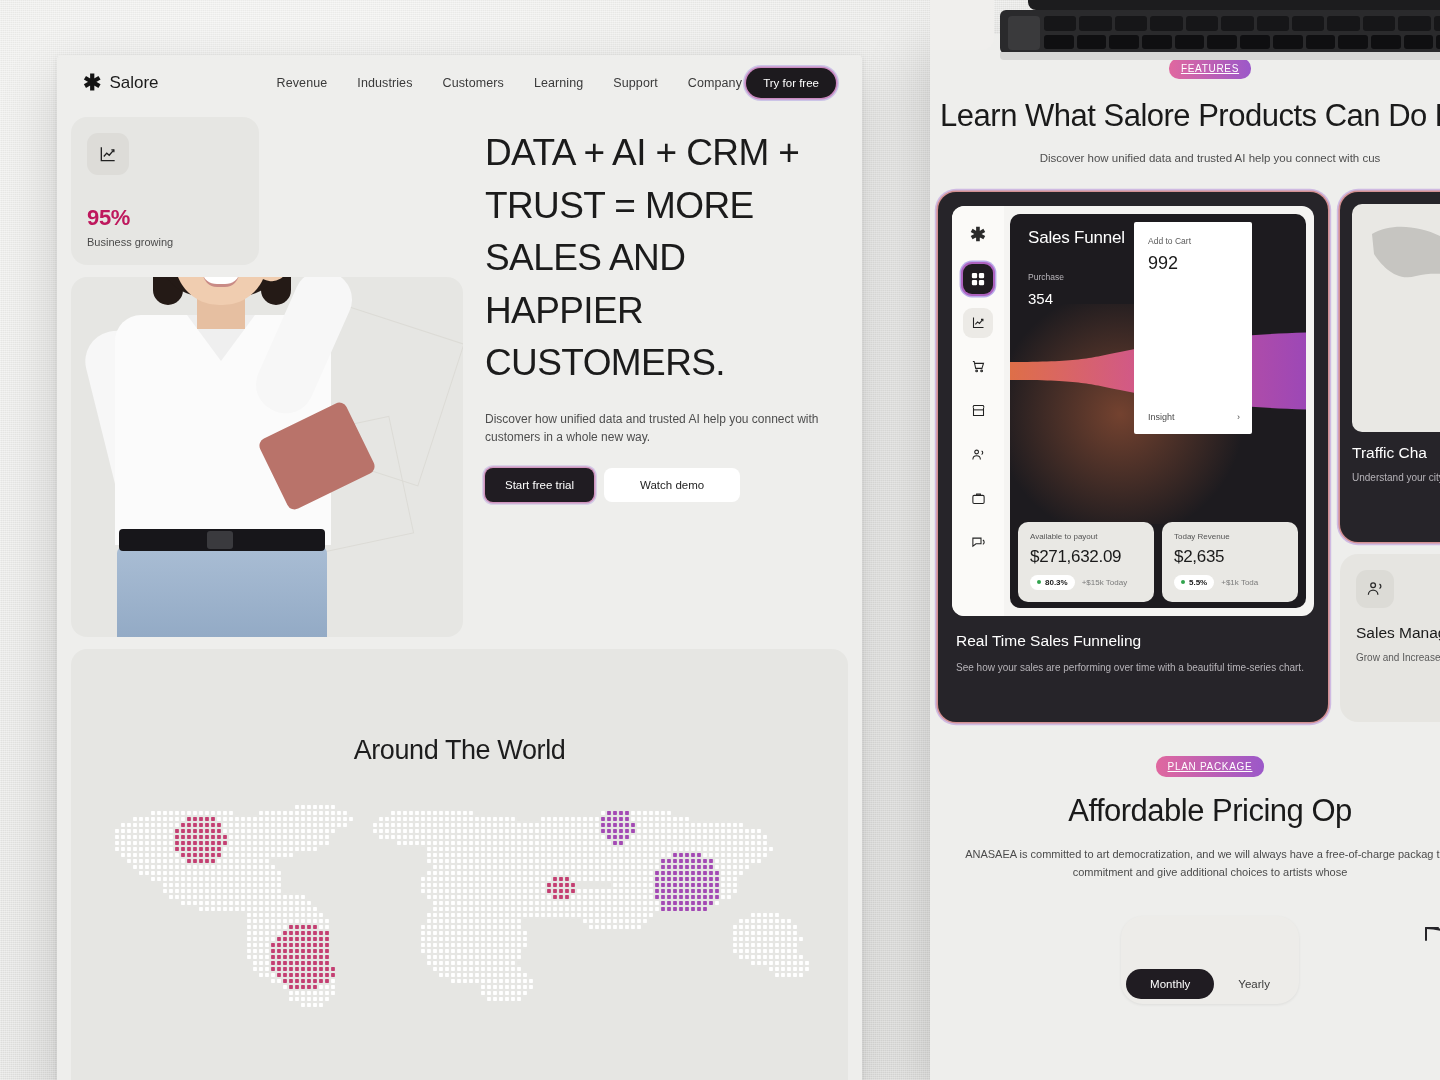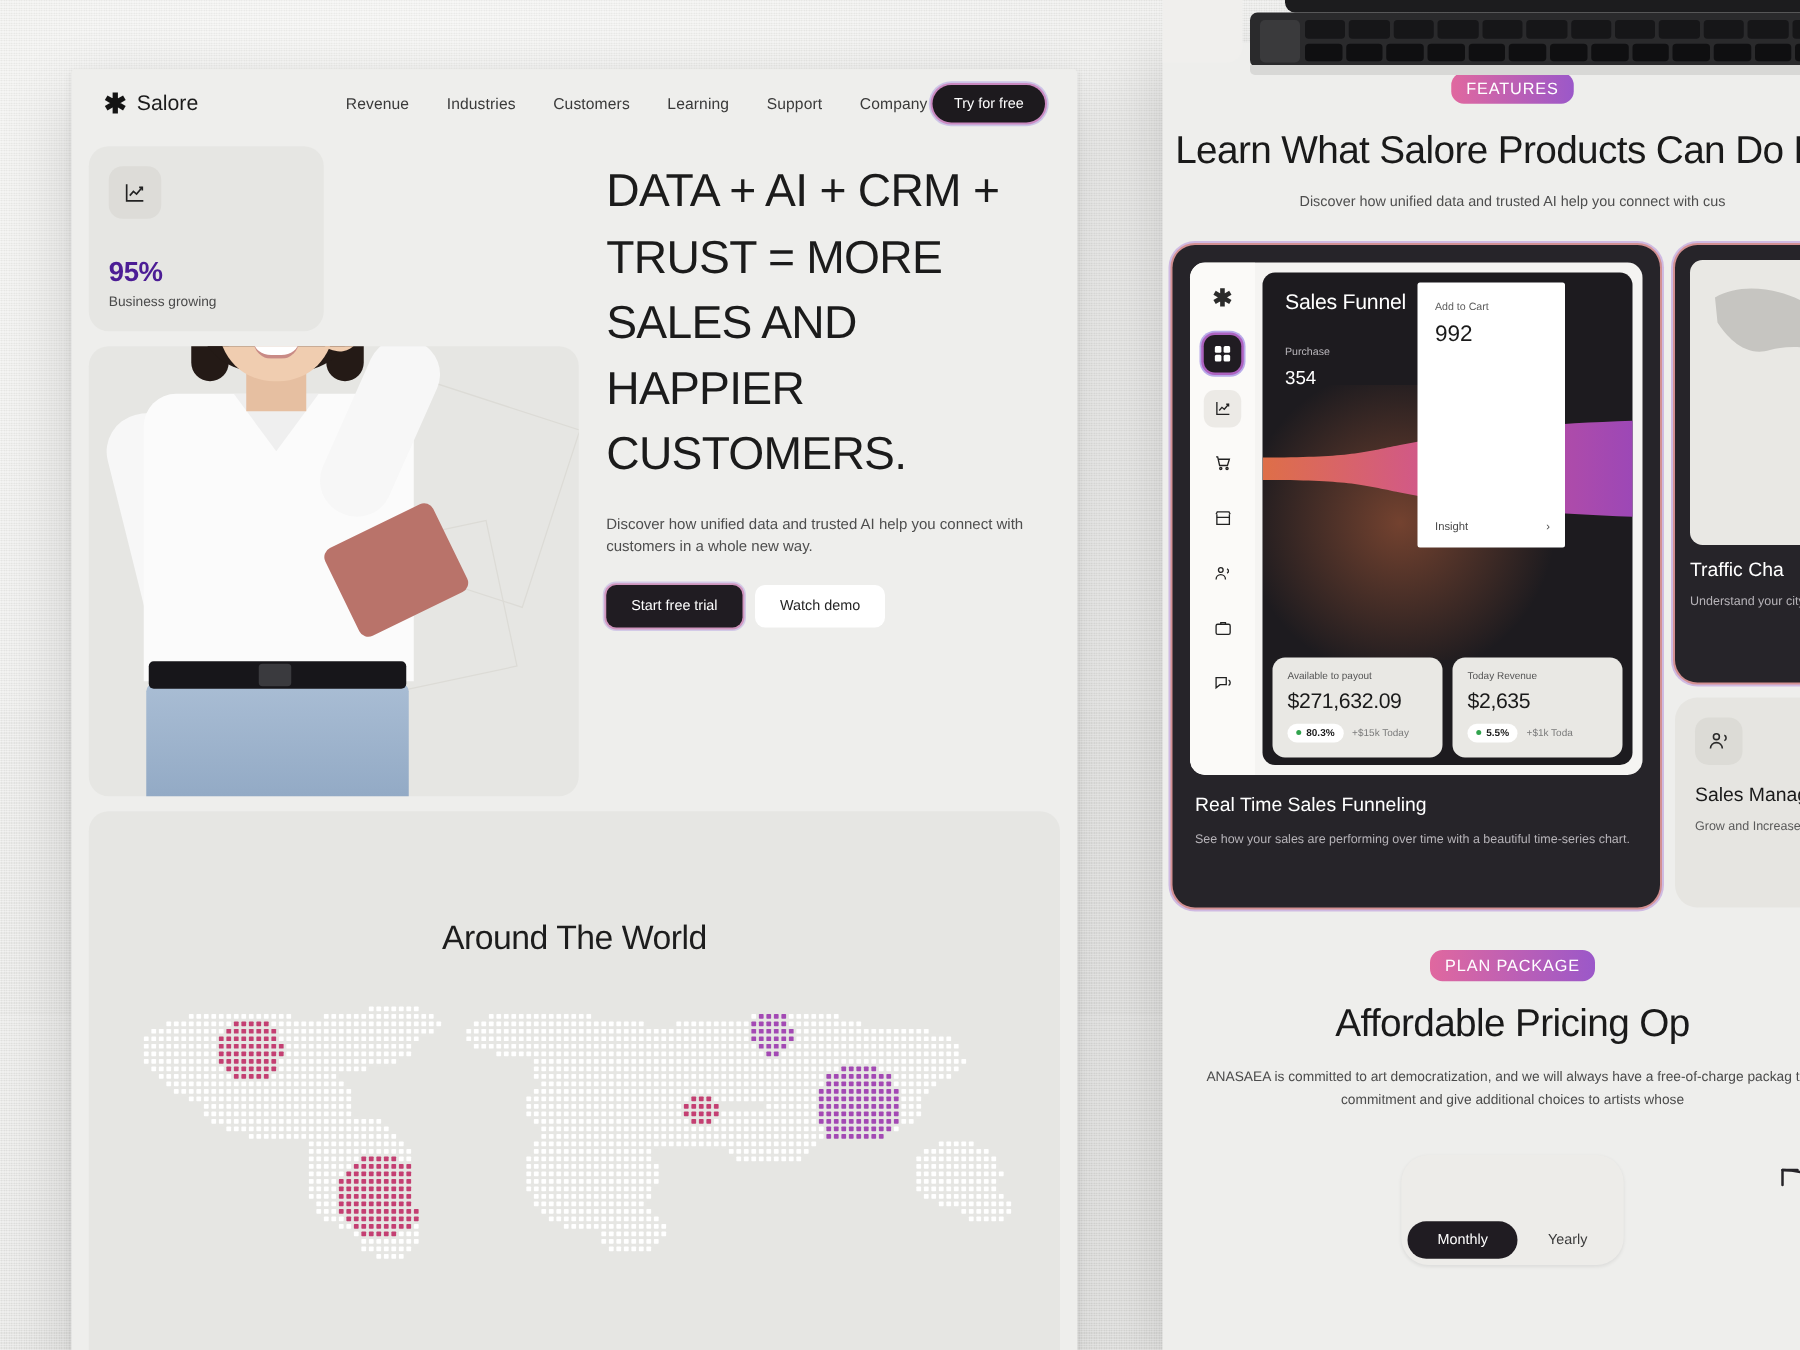--- a/index.html
+++ b/index.html
@@ -54,21 +54,21 @@
   .hero-left { width: 392px; }
   .stat-row { display:flex; gap:12px; }
   .card { background:#e6e6e3; border-radius: 16px; }
   .stat-card { padding: 16px 16px 14px; }
   .stat-a { width: 188px; height: 148px; }
   .stat-b { width: 192px; height: 148px; }
   .icon-tile {
     width: 42px; height: 42px; border-radius: 11px; background:#dddcd8;
     display:flex; align-items:center; justify-content:center;
   }
-  .stat-num { font-size: 22px; font-weight: 600; color:#4c1d95; margin-top: 30px; letter-spacing:-.3px;}
+  .stat-num { font-size: 22px; font-weight: 600; color:#be185d; margin-top: 30px; letter-spacing:-.3px;}
   .stat-lbl { font-size: 11px; color:#4b4b4b; margin-top: 5px; }
   .avatars { display:flex; }
   .avatars .av {
     width: 40px; height: 40px; border-radius: 13px; margin-right:-11px;
     border: 2px solid #e6e6e3; overflow:hidden; position:relative;
   }
   .av1 { background: linear-gradient(160deg,#f06fa8,#e9a0c0); }
   .av2 { background: linear-gradient(160deg,#8fe0d8,#bfeee8); }
   .av3 { background: linear-gradient(160deg,#7fd2ee,#b9e6f6); }
   .av .head { position:absolute; left:50%; top:22%; width:15px; height:15px; border-radius:50%;
@@ -111,21 +111,21 @@
   }
   .sub { font-size: 12px; line-height: 1.5; color:#4e4e4e; margin-top: 20px; max-width: 335px;}
   .btn-row { display:flex; gap:10px; margin-top: 22px; }
   .btn-dark {
     background:#201c22; color:#fff; font-size:11.5px; border:none; cursor:pointer;
     padding: 11px 20px; border-radius: 8px;
     box-shadow: 0 0 0 1.5px rgba(205,95,150,.5), 0 0 0 2.8px rgba(130,95,215,.25);
   }
   .btn-light {
     background:#fff; color:#242424; font-size:11.5px; border:none; cursor:pointer;
-    padding: 11px 20px; border-radius: 8px;
+    padding: 11px 36px; border-radius: 8px;
   }
   .quote-card {
     background:#e6e6e3; border-radius: 16px; padding: 20px 22px 24px;
     margin-top: 24px;
   }
   .q-av { width:42px;height:42px;border-radius:11px;background:#d9d9d5;overflow:hidden;position:relative;}
   .q-av .h{position:absolute;left:50%;top:7px;width:17px;height:13px;border-radius:9px 9px 0 0;background:#2f2018;transform:translateX(-50%);}
   .q-av .f{position:absolute;left:50%;top:11px;width:16px;height:18px;border-radius:8px;background:#eec9a8;transform:translateX(-50%);}
   .q-av .s{position:absolute;left:50%;bottom:0;width:32px;height:16px;border-radius:10px 10px 0 0;background:#22222a;transform:translateX(-50%);}
   .q-av .t{position:absolute;left:50%;bottom:0;width:11px;height:14px;background:#fff;transform:translateX(-50%);}
@@ -141,23 +141,24 @@
   .trusted h2 { text-align:center; font-size:27px; line-height:1.52; font-weight:400; color:#1d1d1d; letter-spacing:-.4px;}
   .map-wrap { position:absolute; left:0; right:0; top:140px; height: 240px; }
 
   
   .right-page {
     position:absolute; left: 930px; top: 34px; width: 560px; height: 1046px;
     background:#eeeeec; overflow:hidden;
     box-shadow: -16px 20px 50px rgba(0,0,0,.14);
   }
   .pill {
-    display:inline-block; color:#fff; font-size:13px; letter-spacing:.7px;
+    display:inline-block; color:#fff; font-size:10px; letter-spacing:.7px;
     padding: 5px 12px; border-radius: 10px;
     background: linear-gradient(90deg,#e0689f,#9b58c9);
+    text-decoration: underline;
   }
   .r-head { text-align:center; padding-top: 24px; }
   .r-title { font-size:31px; line-height:1.38; font-weight:400; color:#1a1a1a; margin-top:16px; letter-spacing:-.5px; white-space:nowrap;}
   .r-sub { font-size:11.5px; color:#4e4e4e; margin-top:14px; white-space:nowrap;}
 
   .feature-row { display:flex; gap:12px; padding: 28px 0 0 8px; }
   .dark-card {
     width: 390px; height: 530px; background:#262429; border-radius: 18px;
     padding: 14px; position:relative;
     box-shadow: 0 0 0 1.6px rgba(215,110,80,.55), 0 0 0 3.2px rgba(150,90,210,.35);

